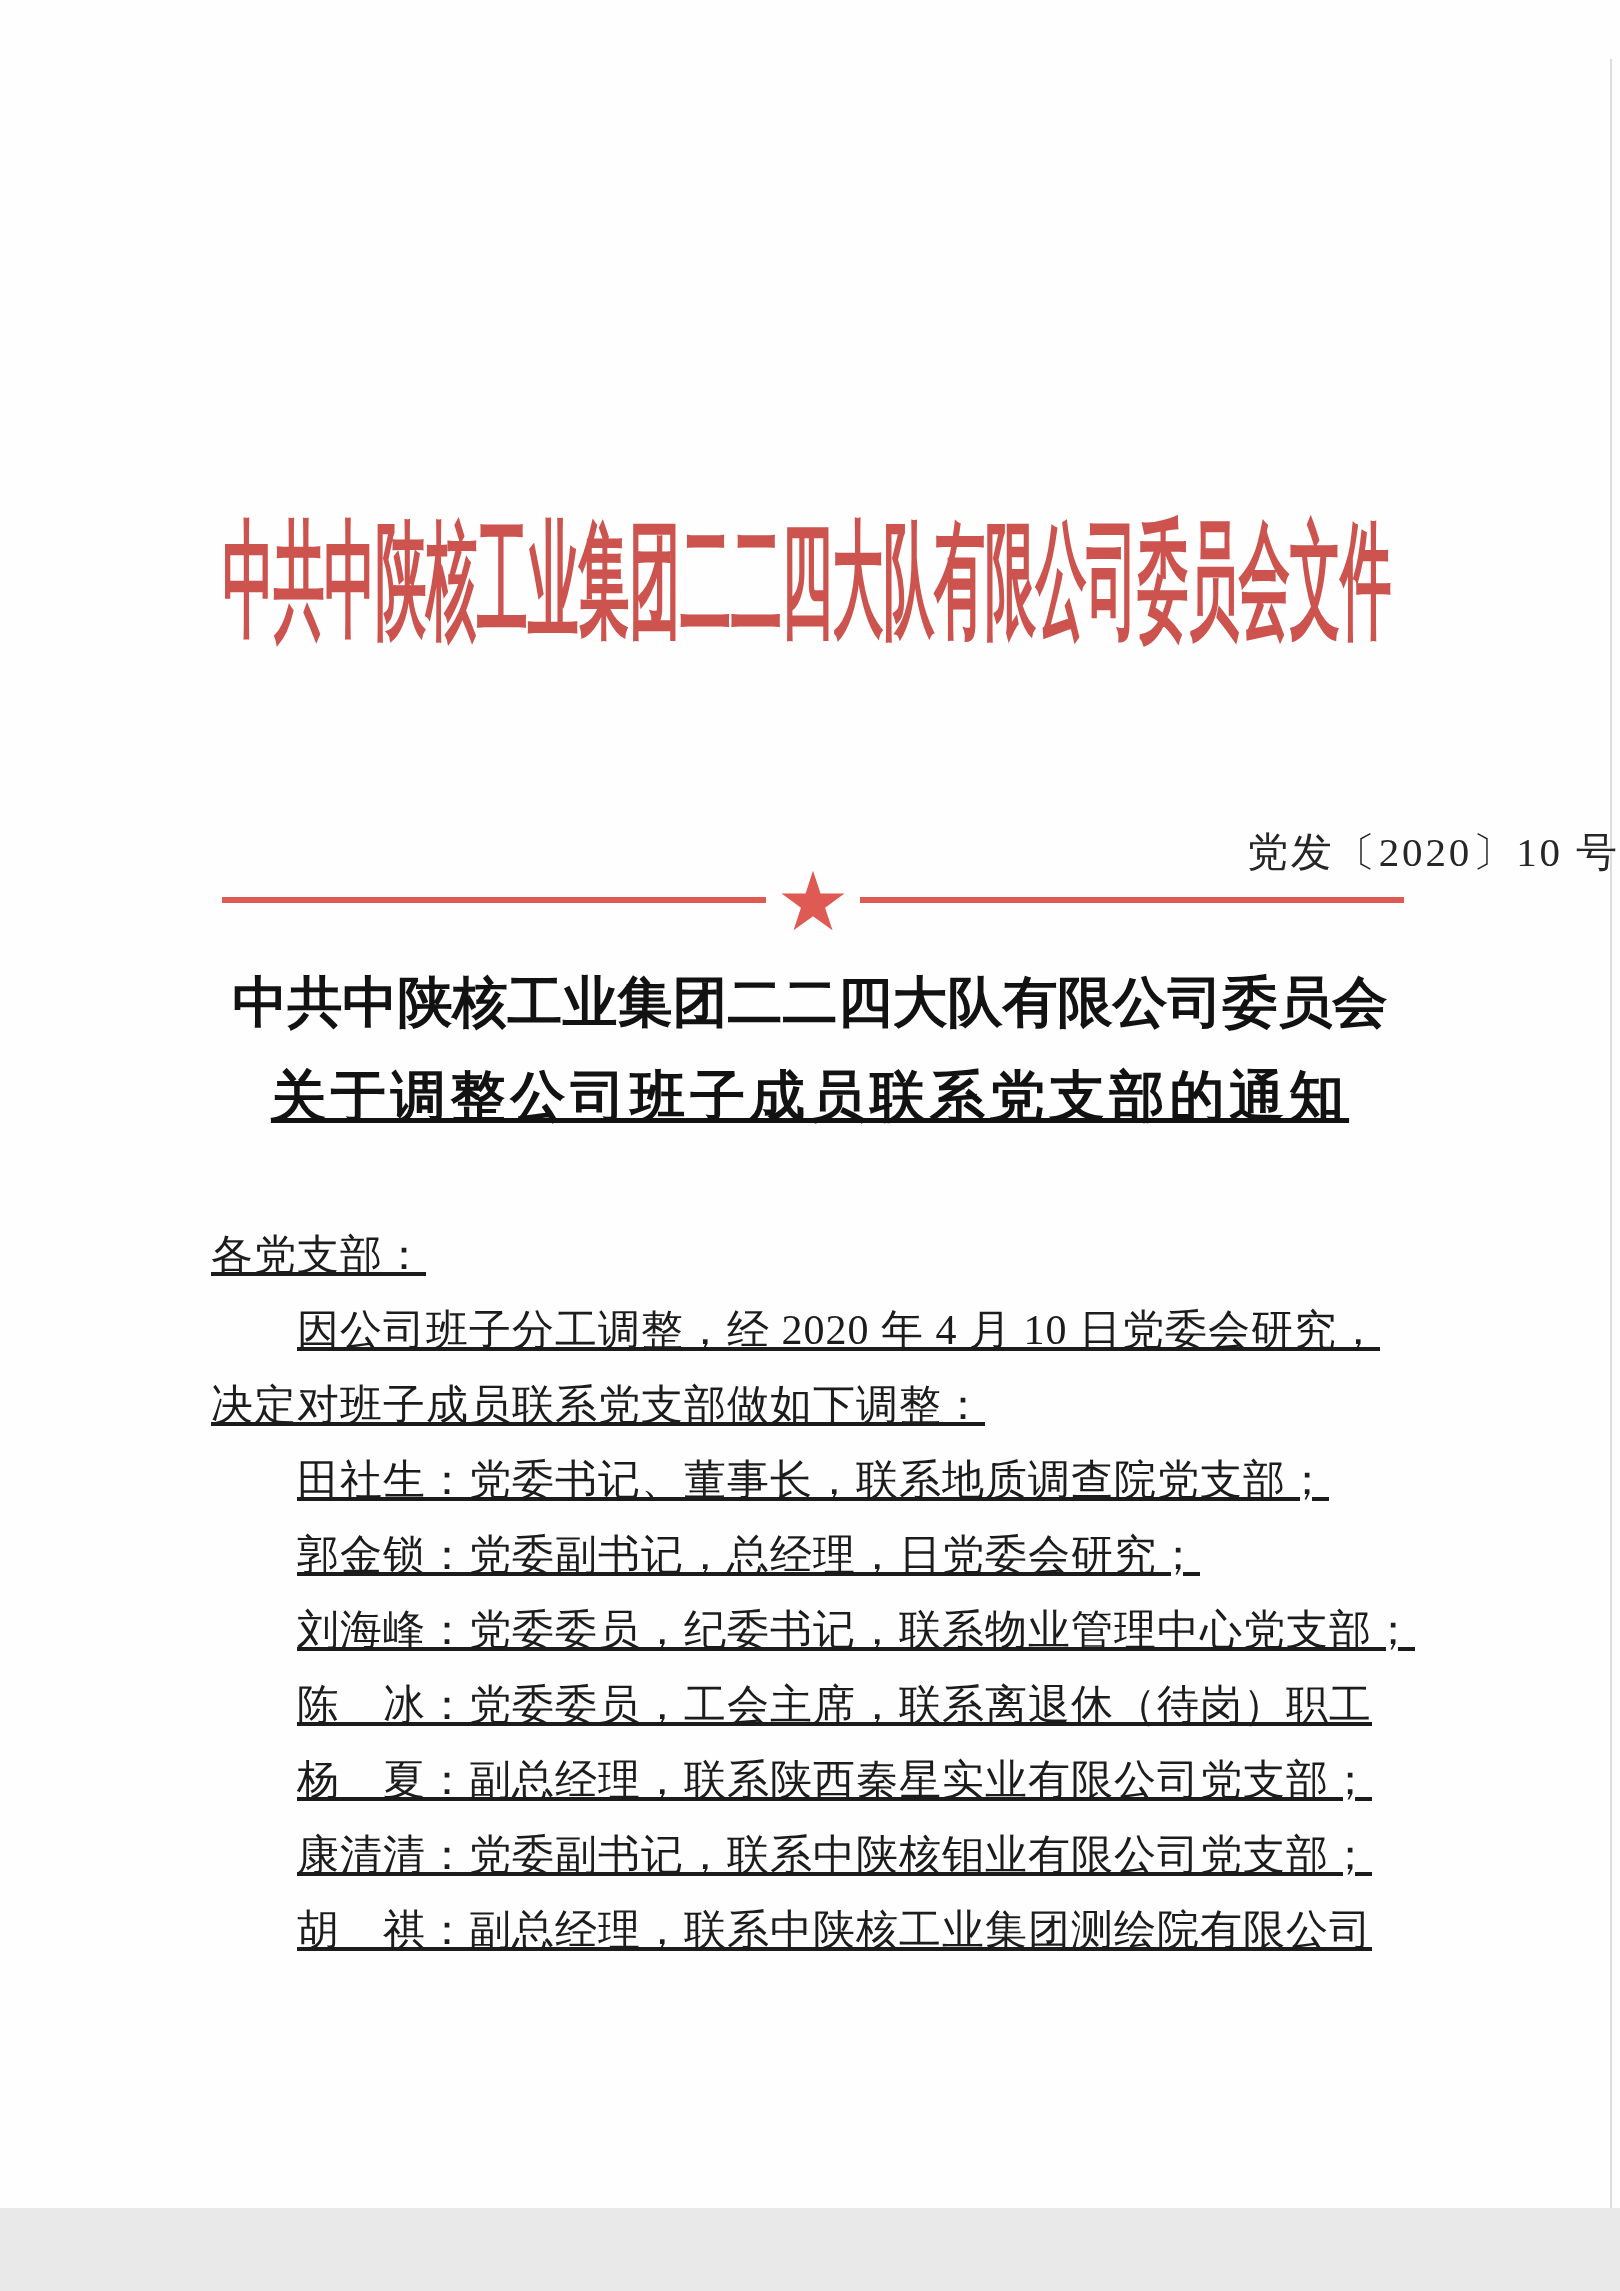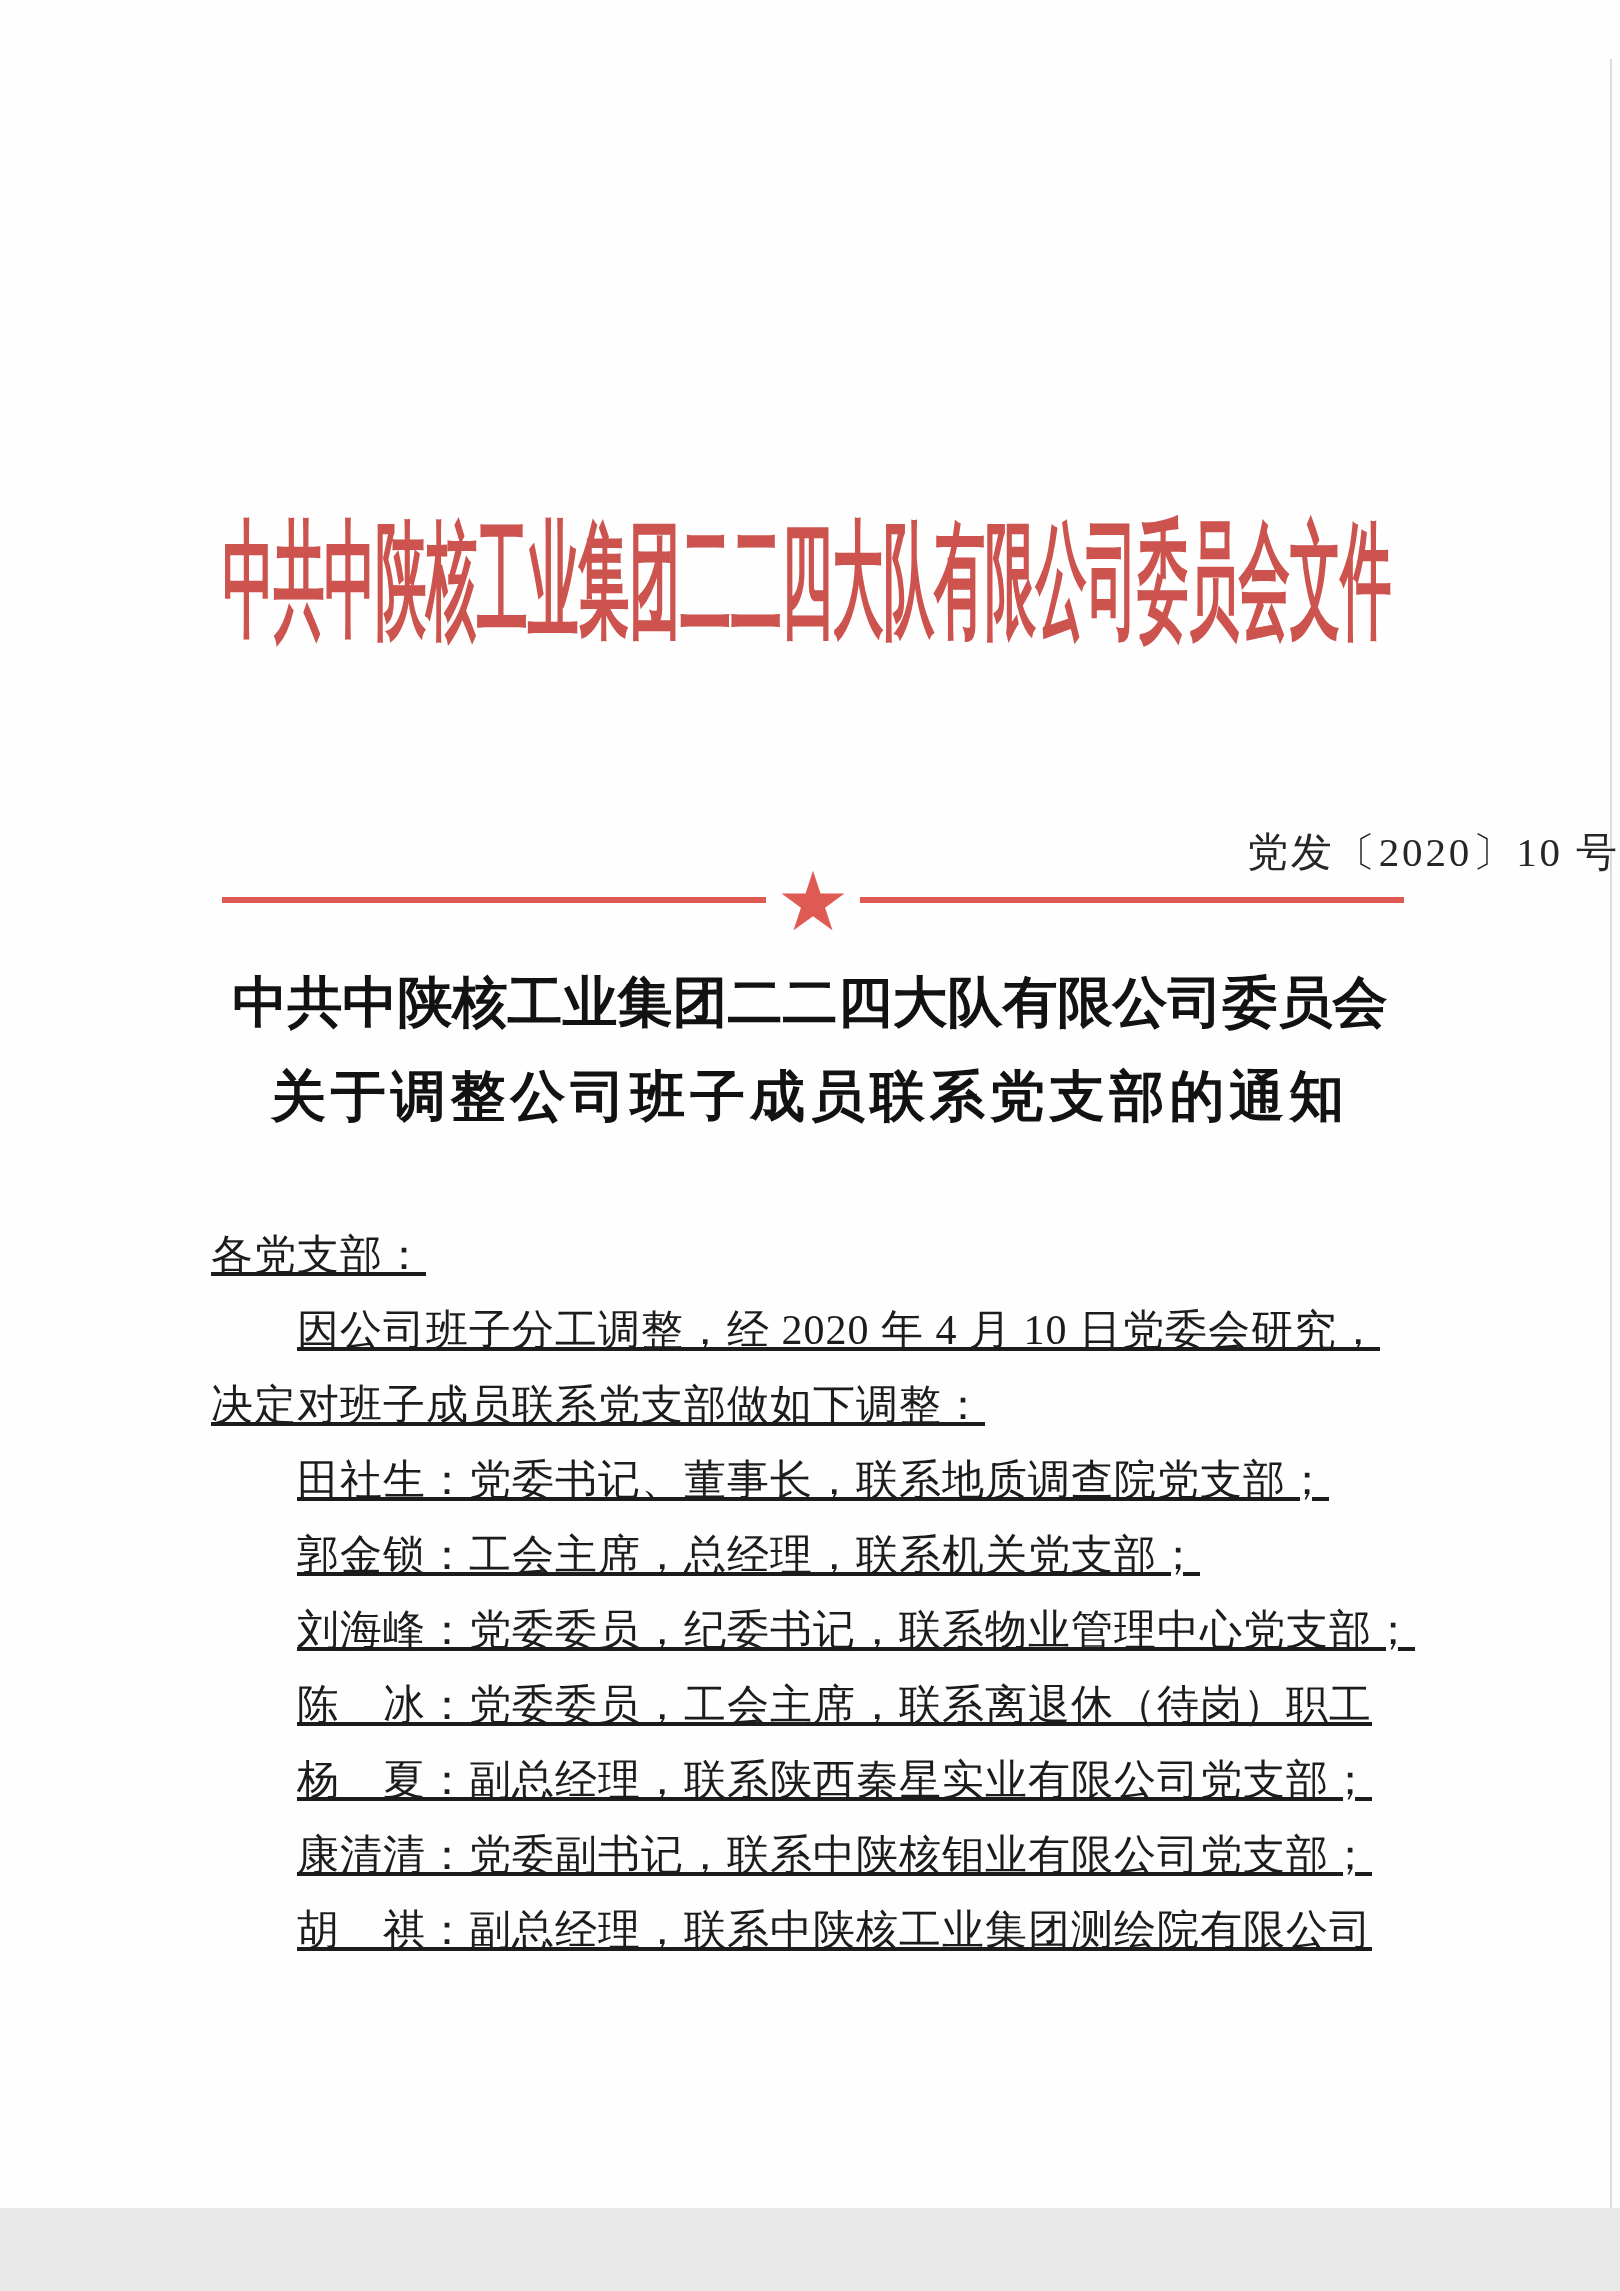--- a/index.html
+++ b/index.html
@@ -72,21 +72,21 @@
     position: absolute;
     top: 956px;
     left: 0; right: 0;
     text-align: center;
     font-weight: 700;
     color: #121212;
     font-size: 55px;
     line-height: 94px;
     white-space: nowrap;
   }
-  .main-title .t2 { letter-spacing: 4.9px; }
+  .main-title .t2 { letter-spacing: 4.9px; text-decoration: underline; }
   .body-text {
     position: absolute;
     top: 1218px;
     left: 211px;
     width: 1215px;
     font-size: 42px;
     letter-spacing: 1px;
     color: #1c1c1c;
   }
   .body-text .line {
@@ -117,21 +117,21 @@
   <div class="main-title">
     <div class="t1">中共中陕核工业集团二二四大队有限公司委员会</div>
     <div class="t2">关于调整公司班子成员联系党支部的通知</div>
   </div>
 
   <div class="body-text">
     <div class="line">各党支部：</div>
     <div class="line indent">因公司班子分工调整，经 2020 年 4 月 10 日党委会研究，</div>
     <div class="line">决定对班子成员联系党支部做如下调整：</div>
     <div class="line indent">田社生：党委书记、董事长，联系地质调查院党支部；</div>
-    <div class="line indent">郭金锁：工会主席，总经理，联系机关党支部；</div>
+    <div class="line indent">郭金锁：党委副书记，总经理，日党委会研究；</div>
     <div class="line indent">刘海峰：党委委员，纪委书记，联系物业管理中心党支部；</div>
     <div class="line indent">陈　冰：党委委员，工会主席，联系离退休（待岗）职工</div>
     <div class="line indent">杨　夏：副总经理，联系陕西秦星实业有限公司党支部；</div>
     <div class="line indent">康清清：党委副书记，联系中陕核钼业有限公司党支部；</div>
     <div class="line indent">胡　祺：副总经理，联系中陕核工业集团测绘院有限公司</div>
   </div>
 
 </div>
 
 

